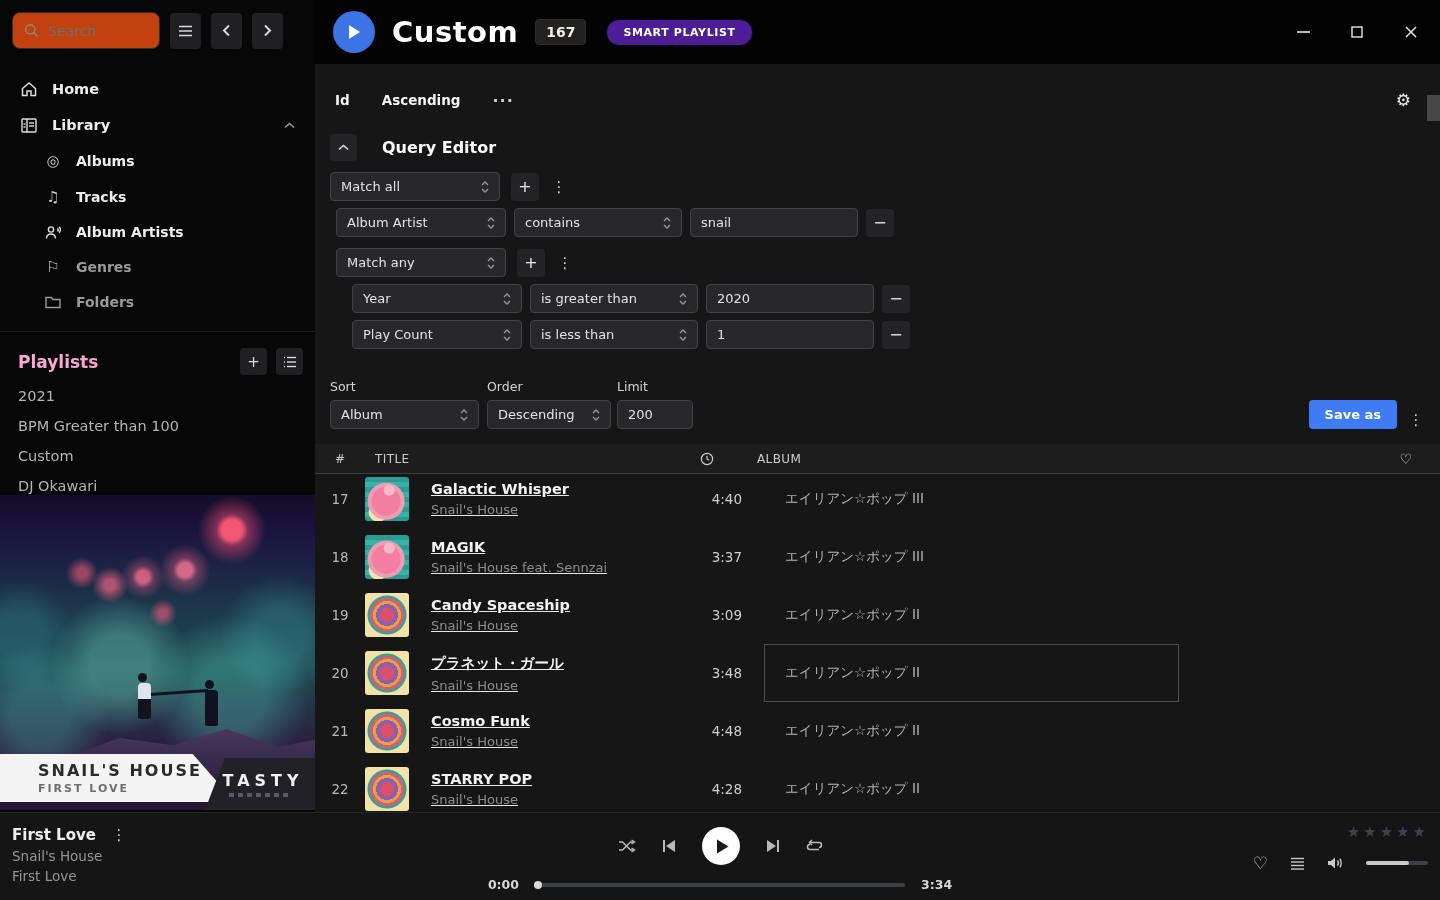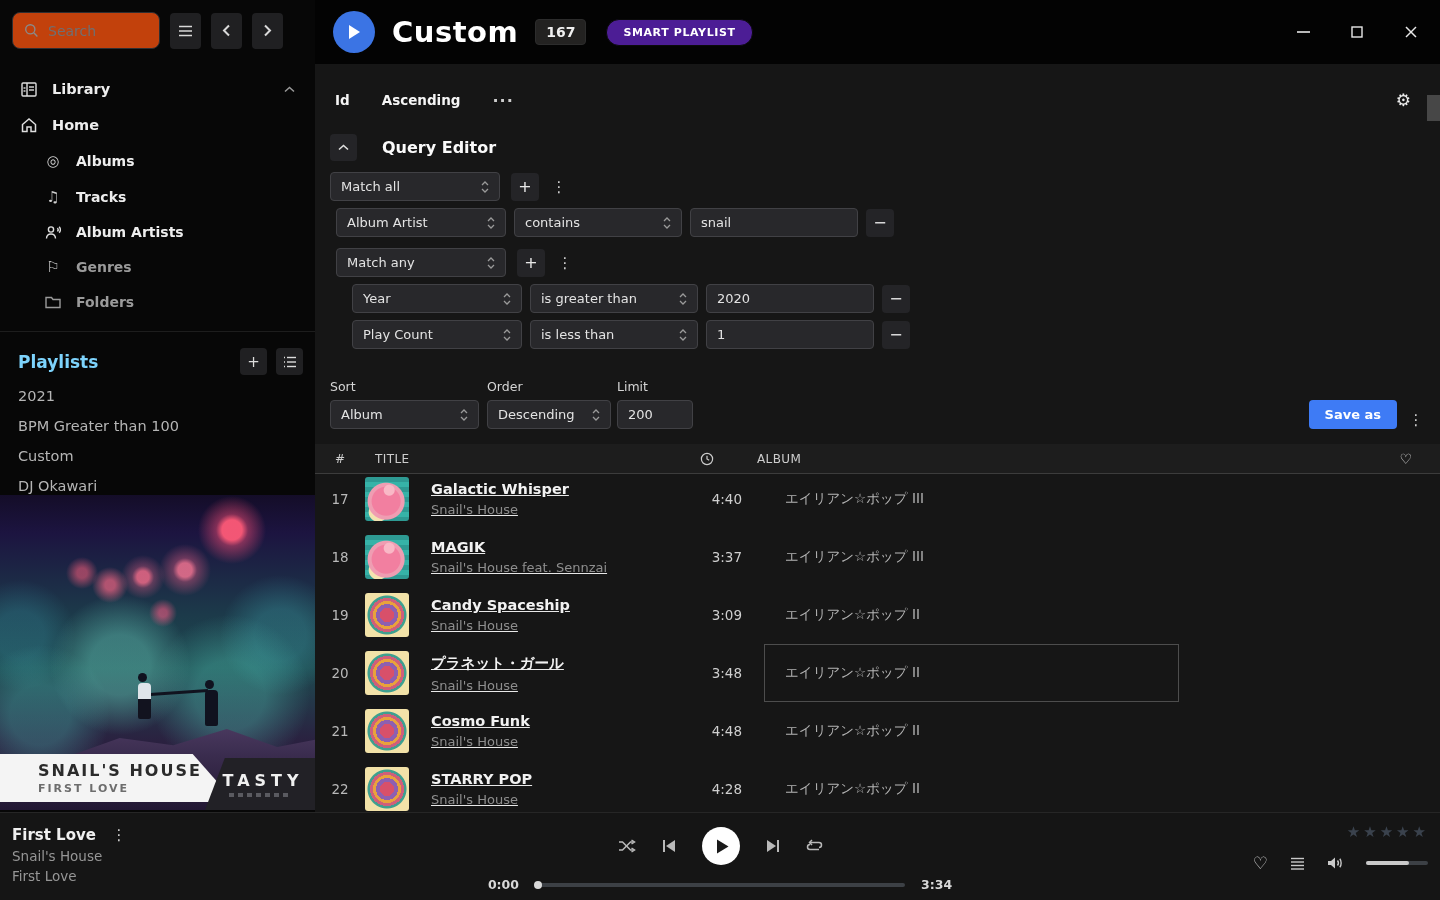--- a/index.html
+++ b/index.html
@@ -18,21 +18,21 @@
   .sq-btn { width:31px; height:36px; background:#202022; border-radius:4px; display:flex; align-items:center; justify-content:center; color:#d9d9d9; cursor:pointer; }
   .nav { margin-top:22px; }
   .nav-item { display:flex; align-items:center; gap:14px; padding:10px 20px; font-size:14.5px; font-weight:700; color:#ededed; cursor:pointer; }
   .nav-item .spacer { flex:1; }
   .nav-sub { padding-left:24px; }
   .nav-sub .nav-item { padding:9px 20px; font-size:14px; }
   .nav-item.dim { color:#9a9a9a; }
   .nav-icn { width:18px; display:flex; justify-content:center; color:#cfcfcf; font-size:15px; }
   .sb-divider { border-top:1px solid #1d1d1d; margin:12px 0 0 0; }
   .pl-head { display:flex; align-items:center; padding:16px 12px 6px 18px; }
-  .pl-title { font-size:17px; font-weight:700; color:#7dd3fc; flex:1; }
+  .pl-title { font-size:17px; font-weight:700; color:#f9a8d4; flex:1; }
   .pl-btn { width:27px; height:27px; background:#202022; border-radius:4px; display:flex; align-items:center; justify-content:center; color:#ddd; margin-left:9px; cursor:pointer; font-size:15px; }
   .pl-item { padding:7px 18px; font-size:14.5px; color:#b5b5b5; cursor:pointer; }
 
   
   .art-panel { position:absolute; left:0; top:495px; width:315px; height:315px; overflow:hidden;
     background:linear-gradient(180deg,#140d28 0%,#1c1440 12%,#1c3a4a 38%,#1e4a50 55%,#2a2140 78%,#27183a 100%); }
   .art-glow { position:absolute; inset:0;
     background:
       radial-gradient(circle at 232px 35px, rgba(255,90,120,.95) 0 10px, rgba(255,80,120,.45) 16px, transparent 34px),
       radial-gradient(circle at 185px 75px, rgba(255,120,150,.8) 0 7px, rgba(255,100,140,.35) 12px, transparent 26px),
@@ -191,44 +191,44 @@
         <svg width="9" height="13" viewBox="0 0 9 13" fill="none" stroke="#d9d9d9" stroke-width="2">
             <polyline points="2,1.5 7,6.5 2,11.5"></polyline>
           </svg>
       </span>
     </div>
   </div>
 
   <div class="nav">
     <div class="nav-item">
       <span class="nav-icn">
+        <svg width="16" height="15" viewBox="0 0 16 15" fill="none" stroke="#dedede" stroke-width="1.5">
+          <path d="M1.5 6.5 L8 1 L14.5 6.5 V13.5 H10 V9 H6 V13.5 H1.5 Z"></path>
+        </svg>
+      </span>
+      <span>Home</span>
+    </div>
+    <div class="nav-item">
+      <span class="nav-icn">
         <svg width="16" height="15" viewBox="0 0 16 15" fill="none" stroke="#dedede" stroke-width="1.4">
           <rect x="1" y="1" width="14" height="13" rx="1"></rect>
             <line x1="6" y1="1" x2="6" y2="14"></line>
           <line x1="2.5" y1="6" x2="4.5" y2="6"></line>
             <line x1="2.5" y1="9" x2="4.5" y2="9"></line>
             <line x1="8" y1="5" x2="13" y2="5"></line>
             <line x1="8" y1="8" x2="13" y2="8"></line>
         </svg>
       </span>
       <span>Library</span>
       <span class="spacer"></span>
       <span>
         <svg width="11" height="7" viewBox="0 0 11 7" fill="none" stroke="#9a9a9a" stroke-width="1.5">
             <polyline points="1,5.5 5.5,1.5 10,5.5"></polyline>
           </svg>
       </span>
-    </div>
-    <div class="nav-item">
-      <span class="nav-icn">
-        <svg width="16" height="15" viewBox="0 0 16 15" fill="none" stroke="#dedede" stroke-width="1.5">
-          <path d="M1.5 6.5 L8 1 L14.5 6.5 V13.5 H10 V9 H6 V13.5 H1.5 Z"></path>
-        </svg>
-      </span>
-      <span>Home</span>
     </div>
     <div class="nav-sub">
       <div class="nav-item">
         <span class="nav-icn">◎</span>
         <span>Albums</span>
       </div>
       <div class="nav-item">
         <span class="nav-icn">♫</span>
         <span>Tracks</span>
       </div>

